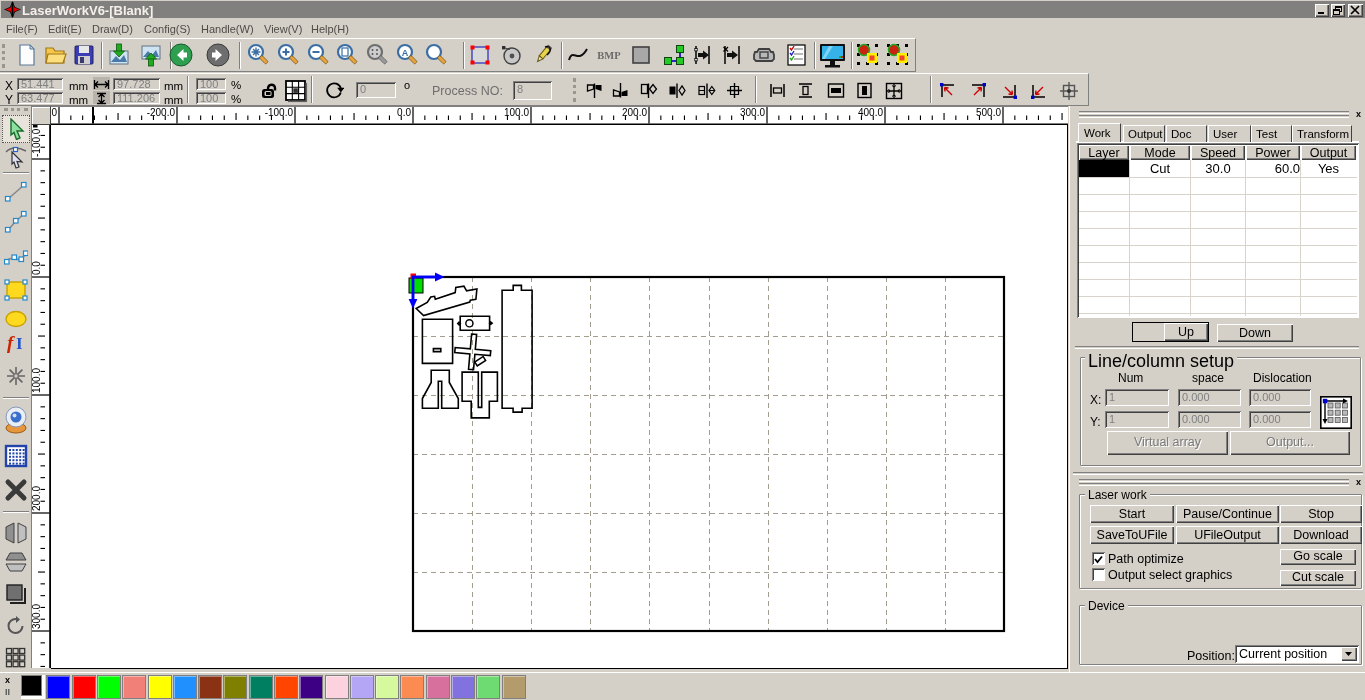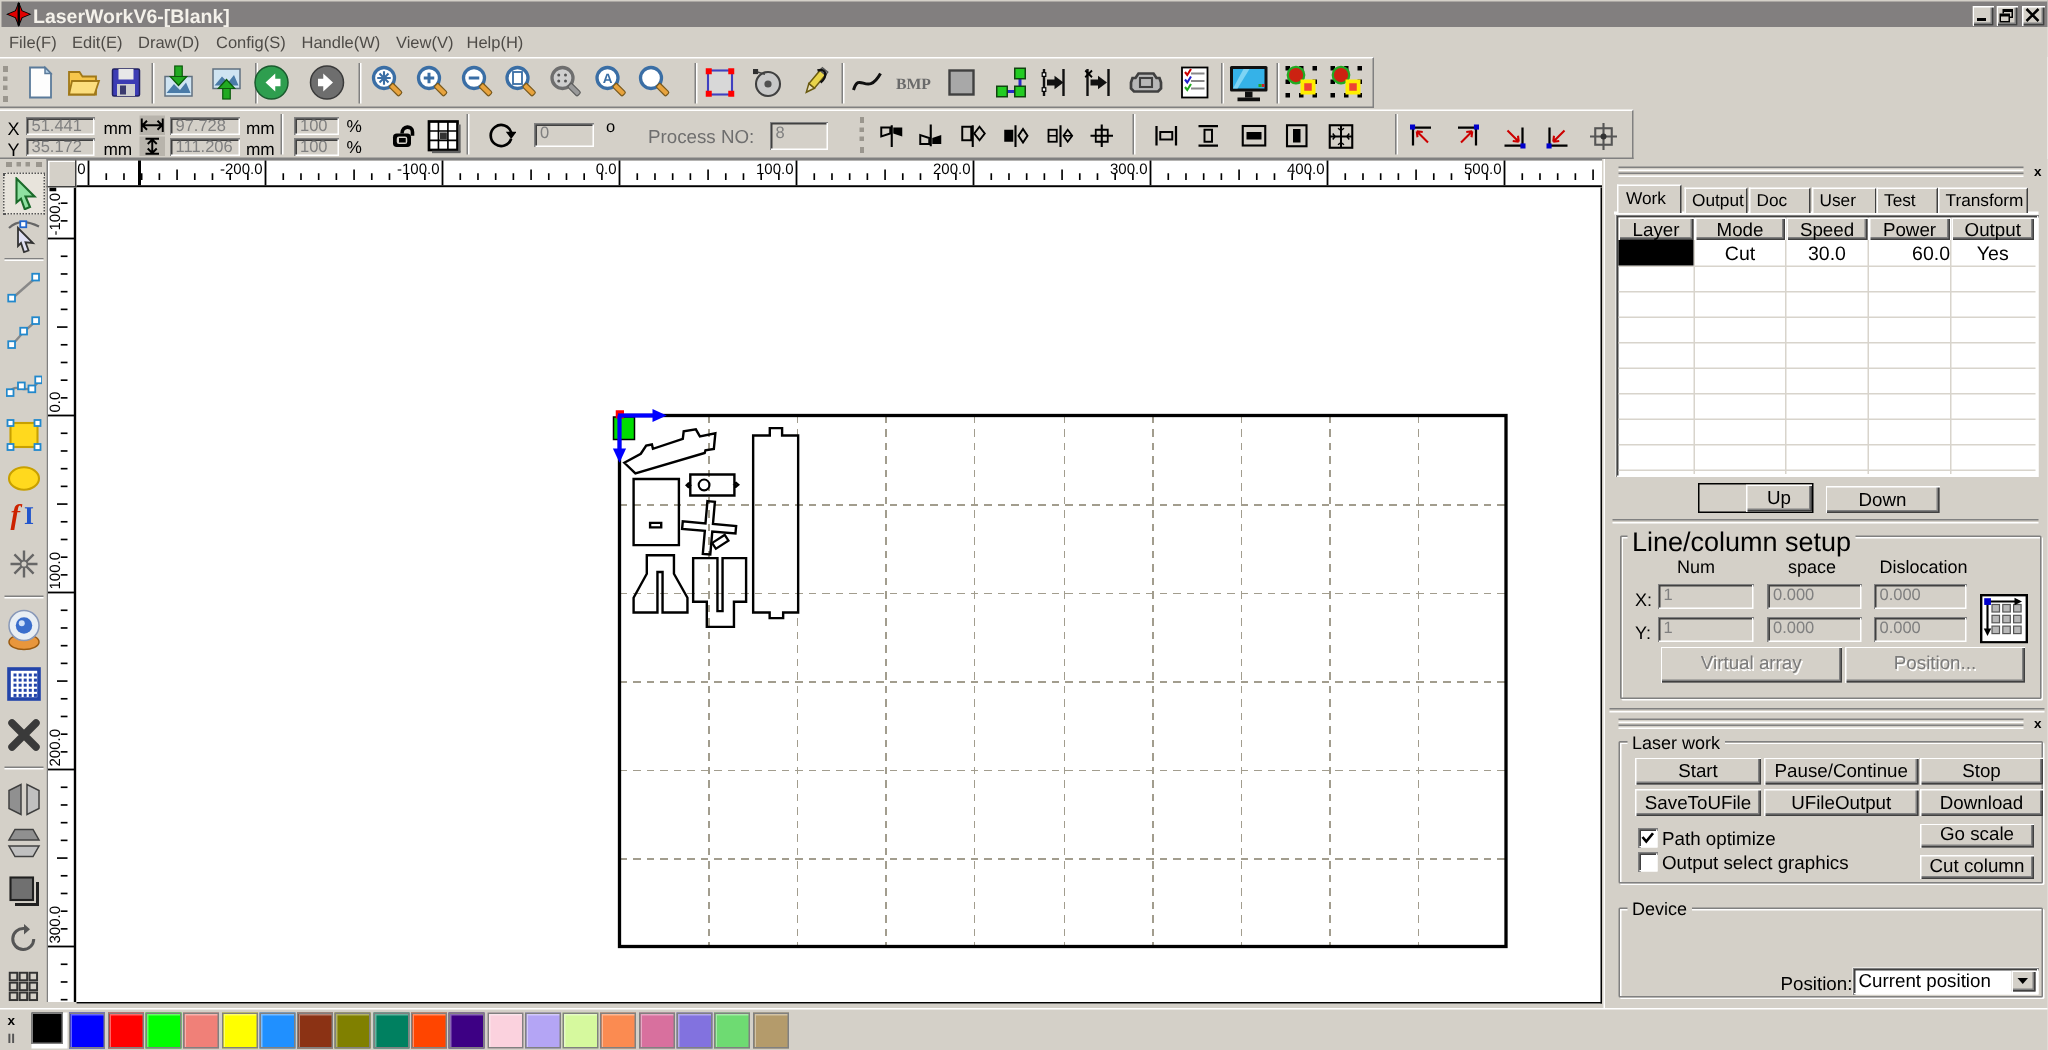--- a/index.html
+++ b/index.html
@@ -229,21 +229,21 @@
       </g>
       <circle cx="8" cy="7" r="5.5" fill="#cc2211" stroke="#22aa22" stroke-width="1.5"></circle>
       <rect x="11" y="10" width="10" height="10" fill="#ffee00"></rect>
       <rect x="13.5" y="12.5" width="5" height="5" fill="#ee4433"></rect>
     </svg>
 </div>
 <div class="a" style="left:0;top:73px;width:1089px;height:33px;background:#d4d0c8;border-top:1px solid #fff;border-bottom:1px solid #808080;border-right:1px solid #808080;">
 <div class="a lbl" style="left:5px;top:5px;font-size:12px;">X</div>
     <div class="a lbl" style="left:5px;top:19px;font-size:12px;">Y</div>
     <div class="a fld" style="left:17px;top:4px;width:46px;height:12px;">51.441</div>
-    <div class="a fld" style="left:17px;top:18px;width:46px;height:12px;">35.172</div>
+    <div class="a fld" style="left:17px;top:18px;width:46px;height:12px;">63.477</div>
     <div class="a lbl" style="left:69px;top:6px;">mm</div>
     <div class="a lbl" style="left:69px;top:20px;">mm</div>
     <div class="a" style="left:93px;top:3px;width:17px;height:13px;background:#b8b4ac;"><svg width="17" height="13">
         <path d="M2,6.5 L15,6.5 M2,6.5 L5,3.5 M2,6.5 L5,9.5 M15,6.5 L12,3.5 M15,6.5 L12,9.5 M1.5,2 L1.5,11 M15.5,2 L15.5,11" stroke="#000" stroke-width="1.3" fill="none"></path>
       </svg></div>
     <div class="a" style="left:93px;top:17px;width:17px;height:13px;background:#b8b4ac;"><svg width="17" height="13">
         <path d="M8.5,2 L8.5,11 M8.5,2 L5.5,5 M8.5,2 L11.5,5 M8.5,11 L5.5,8 M8.5,11 L11.5,8 M4,1.5 L13,1.5 M4,11.5 L13,11.5" stroke="#000" stroke-width="1.3" fill="none"></path>
       </svg></div>
     <div class="a fld" style="left:113px;top:4px;width:47px;height:12px;">97.728</div>
     <div class="a fld" style="left:113px;top:18px;width:47px;height:12px;">111.206</div>
@@ -747,41 +747,41 @@
         <rect x="8.0" y="21.4" width="5" height="5"></rect>
         <rect x="15.2" y="21.4" width="5" height="5"></rect>
         <rect x="22.4" y="21.4" width="5" height="5"></rect>
       </g>
       <path d="M5,5 L26,5 M5,5 L5,26" stroke="#000" stroke-width="1.4"></path>
       <polygon points="28,5 23,2.5 23,7.5" fill="#000"></polygon>
       <polygon points="5,28 2.5,23 7.5,23" fill="#000"></polygon>
       <rect x="2.8" y="2.8" width="4.5" height="4.5" fill="#0000cc"></rect>
     </svg>
     <div class="a btn" style="left:37px;top:325px;width:121px;height:24px;font-size:12.5px;text-align:center;padding-top:4px;color:#7a7a7a;text-shadow:1px 1px 0 #fff;">Virtual array</div>
-    <div class="a btn" style="left:160px;top:325px;width:120px;height:24px;font-size:12.5px;text-align:center;padding-top:4px;color:#7a7a7a;text-shadow:1px 1px 0 #fff;">Position...</div>
+    <div class="a btn" style="left:160px;top:325px;width:120px;height:24px;font-size:12.5px;text-align:center;padding-top:4px;color:#7a7a7a;text-shadow:1px 1px 0 #fff;">Output...</div>
     <div class="a" style="left:3px;top:366px;width:290px;height:3px;border-top:1px solid #808080;border-bottom:1px solid #fff;"></div>
     <div class="a" style="left:9px;top:373px;width:270px;height:3px;border-top:1px solid #808080;border-bottom:1px solid #fff;"></div>
     <div class="a" style="left:9px;top:377px;width:270px;height:3px;border-top:1px solid #808080;border-bottom:1px solid #fff;"></div>
     <div class="a xbtn" style="left:284px;top:372px;">x</div>
     <div class="a gbox" style="left:9px;top:388px;width:283px;height:95px;"></div>
     <div class="a" style="left:15px;top:382px;background:#d4d0c8;padding:0 3px;font-size:12px;">Laser work</div>
     <div class="a btn" style="left:20px;top:399px;width:84px;height:18px;font-size:12.5px;text-align:center;padding-top:2px;">Start</div>
     <div class="a btn" style="left:106px;top:399px;width:103px;height:18px;font-size:12.5px;text-align:center;padding-top:2px;">Pause/Continue</div>
     <div class="a btn" style="left:210px;top:399px;width:82px;height:18px;font-size:12.5px;text-align:center;padding-top:2px;">Stop</div>
     <div class="a btn" style="left:20px;top:420px;width:84px;height:18px;font-size:12.5px;text-align:center;padding-top:2px;">SaveToUFile</div>
     <div class="a btn" style="left:106px;top:420px;width:103px;height:18px;font-size:12.5px;text-align:center;padding-top:2px;">UFileOutput</div>
     <div class="a btn" style="left:210px;top:420px;width:82px;height:18px;font-size:12.5px;text-align:center;padding-top:2px;">Download</div>
     <div class="a" style="left:22px;top:446px;width:13px;height:13px;background:#fff;box-shadow:inset 1px 1px 0 #808080,inset -1px -1px 0 #fff,inset 2px 2px 0 #404040;"><svg width="13" height="13">
         <path d="M3,6 L5.5,9 L10,3.5" stroke="#000" stroke-width="1.8" fill="none"></path>
       </svg></div>
     <div class="a" style="left:38px;top:446px;font-size:12.5px;">Path optimize</div>
     <div class="a" style="left:22px;top:462px;width:13px;height:13px;background:#fff;box-shadow:inset 1px 1px 0 #808080,inset -1px -1px 0 #fff,inset 2px 2px 0 #404040;"></div>
     <div class="a" style="left:38px;top:462px;font-size:12.5px;">Output select graphics</div>
     <div class="a btn" style="left:210px;top:443px;width:76px;height:16px;font-size:12.5px;text-align:center;padding-top:0px;">Go scale</div>
-    <div class="a btn" style="left:210px;top:464px;width:76px;height:16px;font-size:12.5px;text-align:center;padding-top:0px;">Cut column</div>
+    <div class="a btn" style="left:210px;top:464px;width:76px;height:16px;font-size:12.5px;text-align:center;padding-top:0px;">Cut scale</div>
     <div class="a gbox" style="left:9px;top:499px;width:283px;height:60px;"></div>
     <div class="a" style="left:15px;top:493px;background:#d4d0c8;padding:0 3px;font-size:12px;">Device</div>
     <div class="a" style="left:117px;top:543px;font-size:12.5px;">Position:</div>
     <div class="a" style="left:165px;top:539px;width:124px;height:18px;background:#fff;box-shadow:inset 1px 1px 0 #808080,inset -1px -1px 0 #fff,inset 2px 2px 0 #404040;">
       <div class="a" style="left:4px;top:2px;font-size:12.5px;">Current position</div>
       <div class="a btn" style="left:106px;top:2px;width:16px;height:14px;"><svg width="16" height="14">
           <polygon points="4,5 11,5 7.5,9" fill="#000"></polygon>
         </svg></div>
     </div>
   </div>

